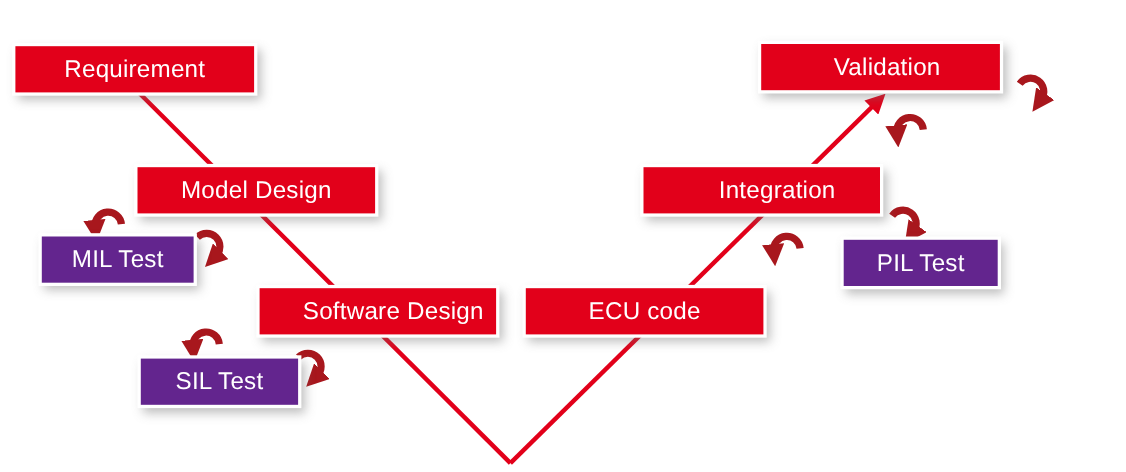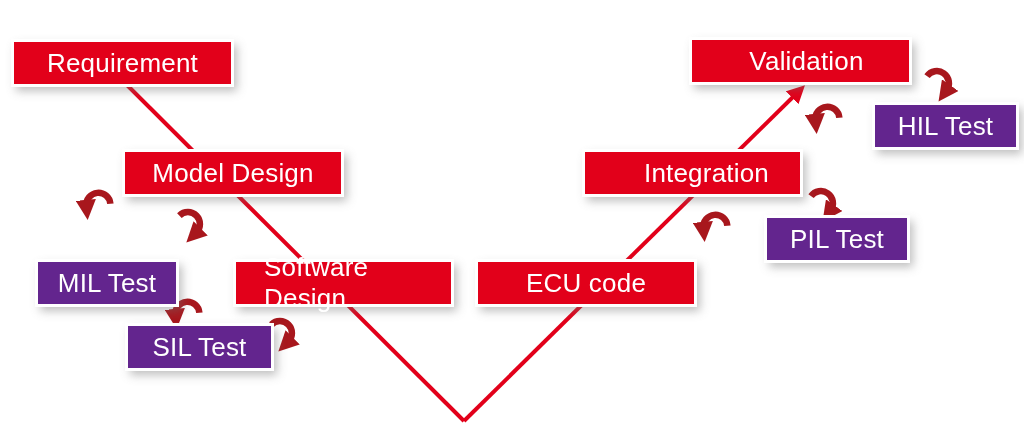--- a/index.html
+++ b/index.html
@@ -21,21 +21,21 @@
     z-index: 1;
   }
 
   .box {
     position: absolute;
     height: 42px;
     display: flex;
     align-items: center;
     justify-content: center;
     color: var(--box-text, #ffffff);
-    font-size: 26px;
+    font-size: 22px;
     letter-spacing: 0.2px;
     z-index: 2;
     box-shadow: 0 0 0 3px #ffffff, 4px 5px 9px 2px rgba(110,110,110,0.45);
   }
   .stage { background: var(--stage-red, #e2001a); }
   .test  { background: var(--test-purple, #63258e); }
 
   .vline {
     stroke: var(--line-red, #e2001a);
     stroke-width: 4;
@@ -80,29 +80,28 @@
 
       <path class="hook" d="M26,22 A12,12 0 1 0 2,20" marker-end="url(#lhead)" transform="translate(812,98) rotate(-10 14 13)"></path>
       <path class="hook" d="M2,22 A12,12 0 1 1 26,20" marker-end="url(#lhead)" transform="translate(928,64) rotate(40 14 13)"></path>
     </g>
   </svg>
 
   <div class="box stage" style="left:14px;  top:42px;  width:217px;">Requirement</div>
 
   <div class="box stage" style="left:125px; top:152px; width:216px;">Model Design</div>
 
-  <div class="box test" style="left:38px;  top:215px; width:138px;margin-top:47px;">MIL Test</div>
+  <div class="box test" style="left:38px;  top:215px; width:138px;">MIL Test</div>
 
   <div class="box stage" style="left:236px; top:262px; width:215px;padding-left:28px;">Software Design</div>
 
   <div class="box test" style="left:128px; top:326px; width:143px;">SIL Test</div>
 
   <div class="box stage" style="left:478px; top:262px; width:216px;">ECU code</div>
 
   <div class="box stage" style="left:585px; top:152px; width:215px;padding-left:28px;">Integration</div>
 
   <div class="box test" style="left:767px; top:218px; width:140px;text-align:center;">PIL Test</div>
 
   <div class="box stage" style="left:692px; top:40px;  width:217px;padding-left:12px;">Validation</div>
 
-  <div class="box test" style="left:875px; top:105px; width:141px;">HIL Test</div>
 
 </div>
 
 </body></html>

